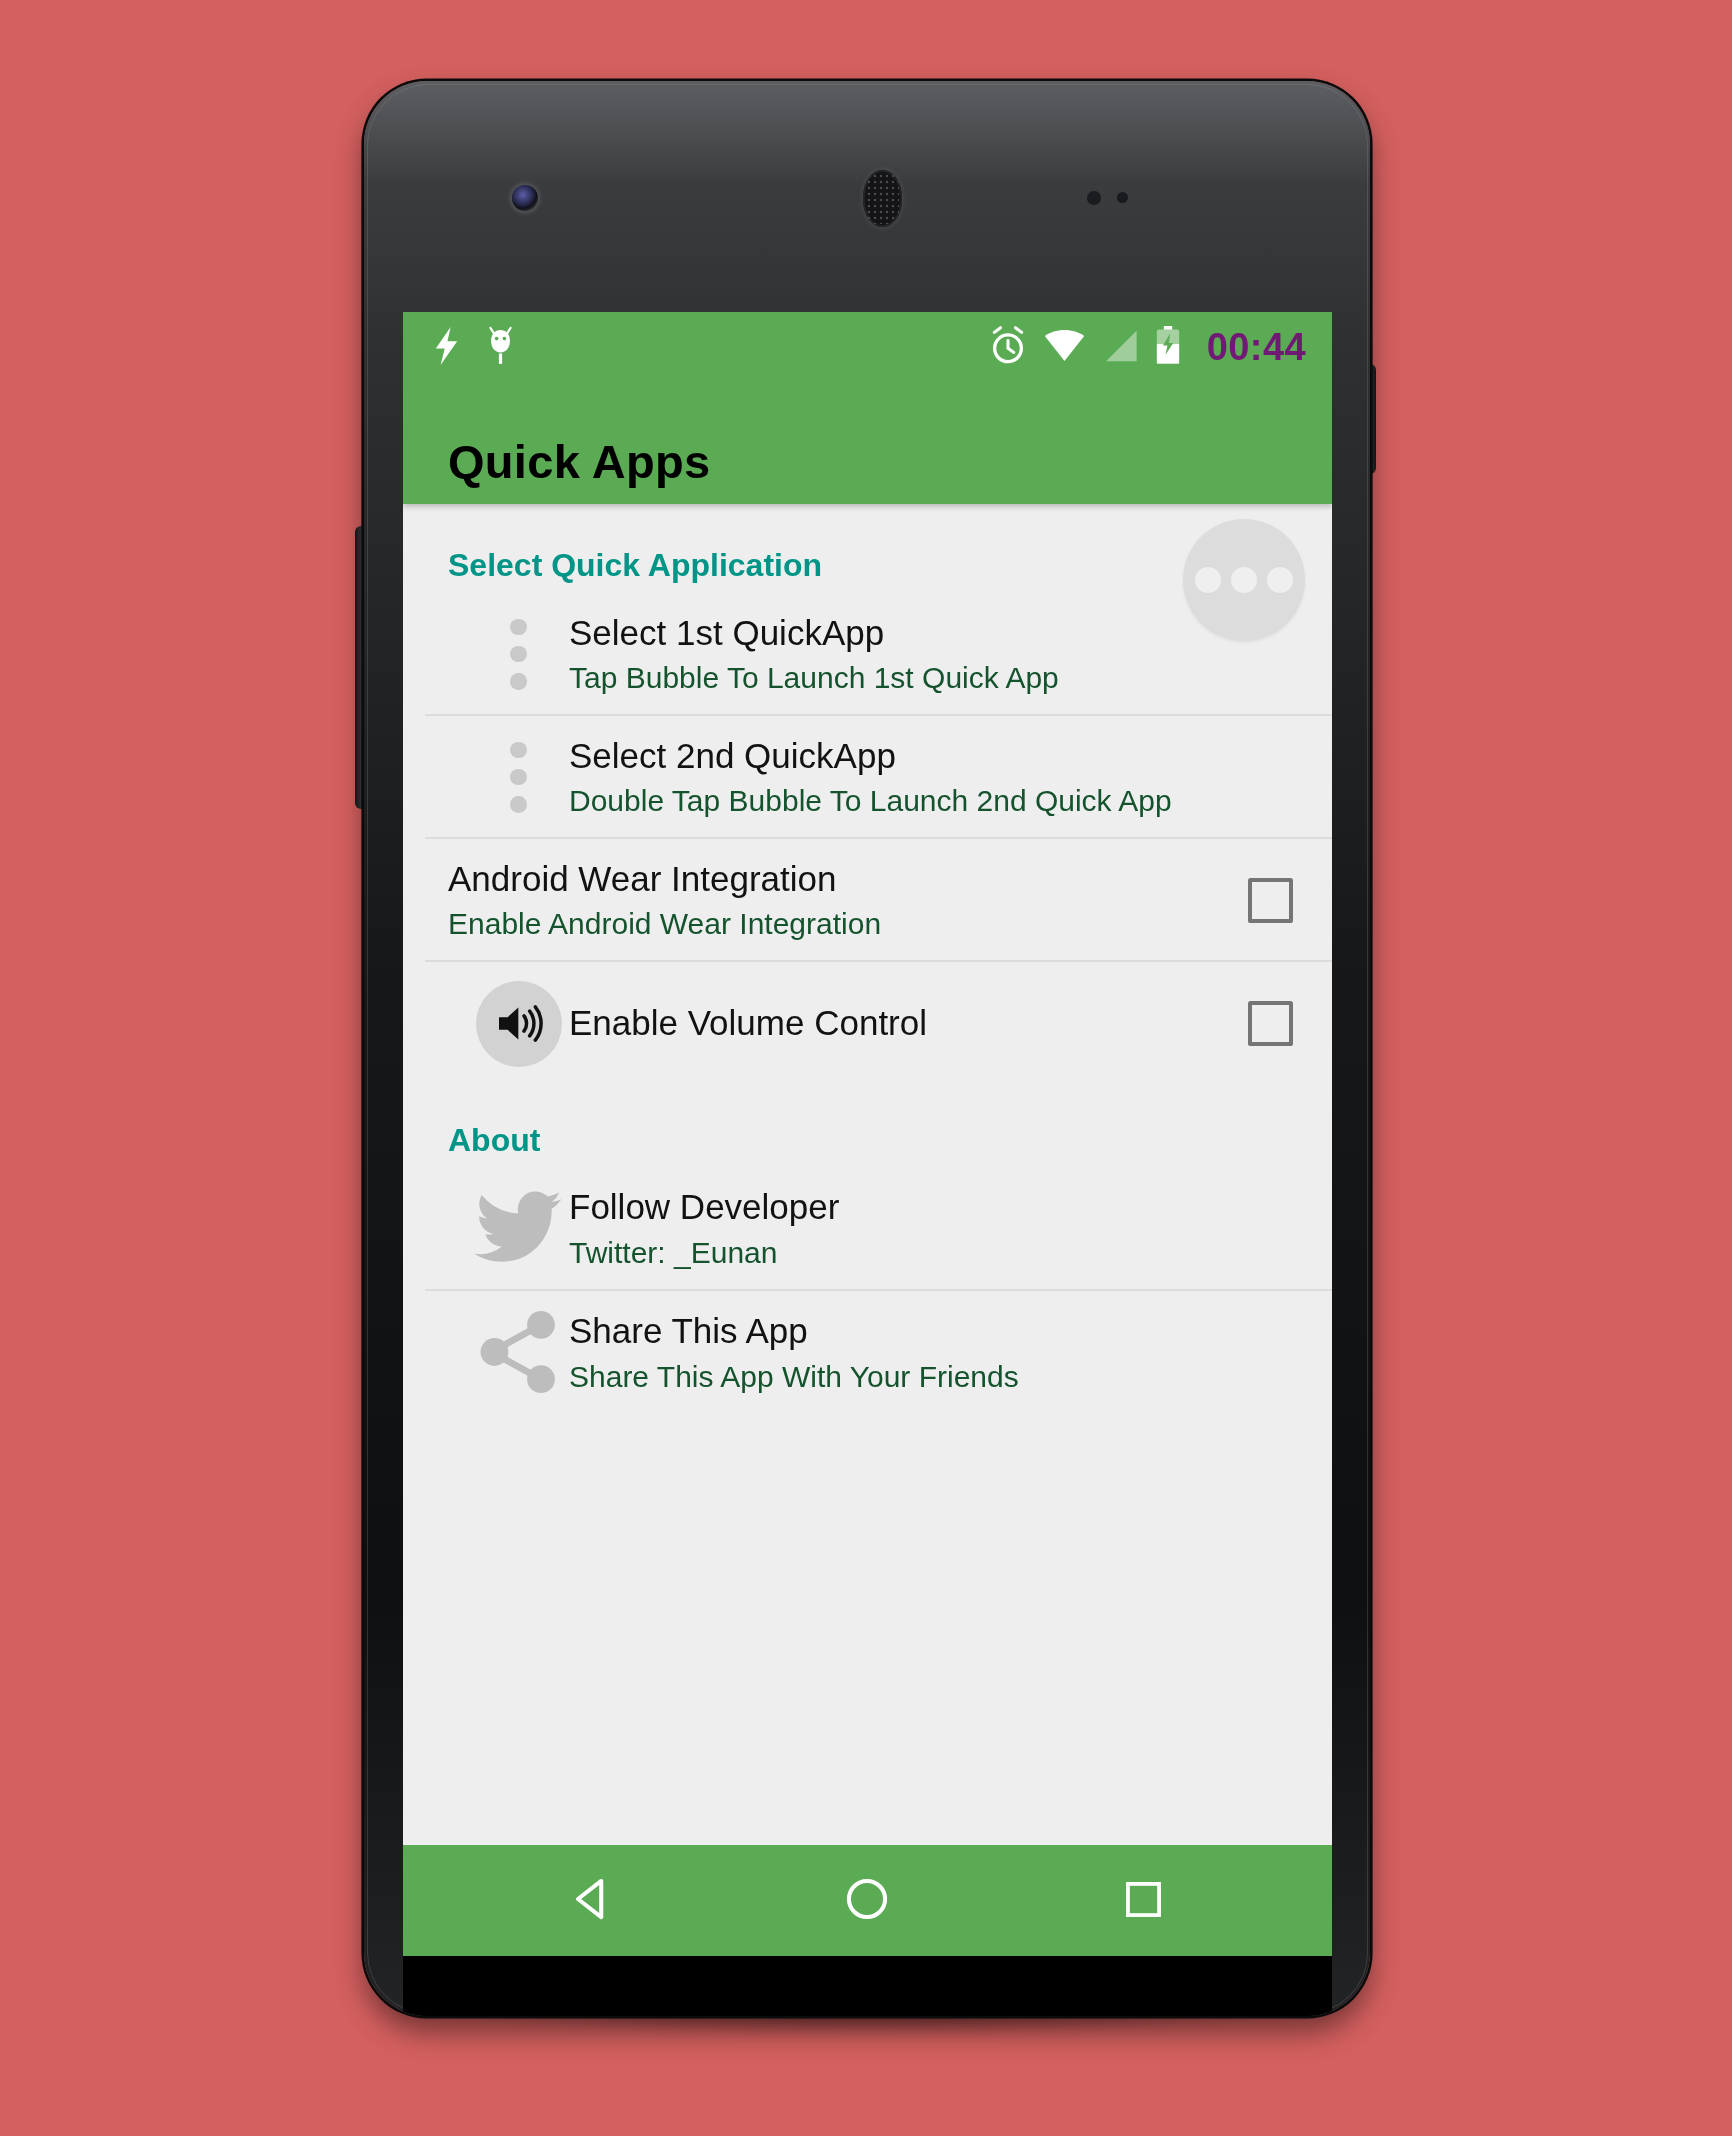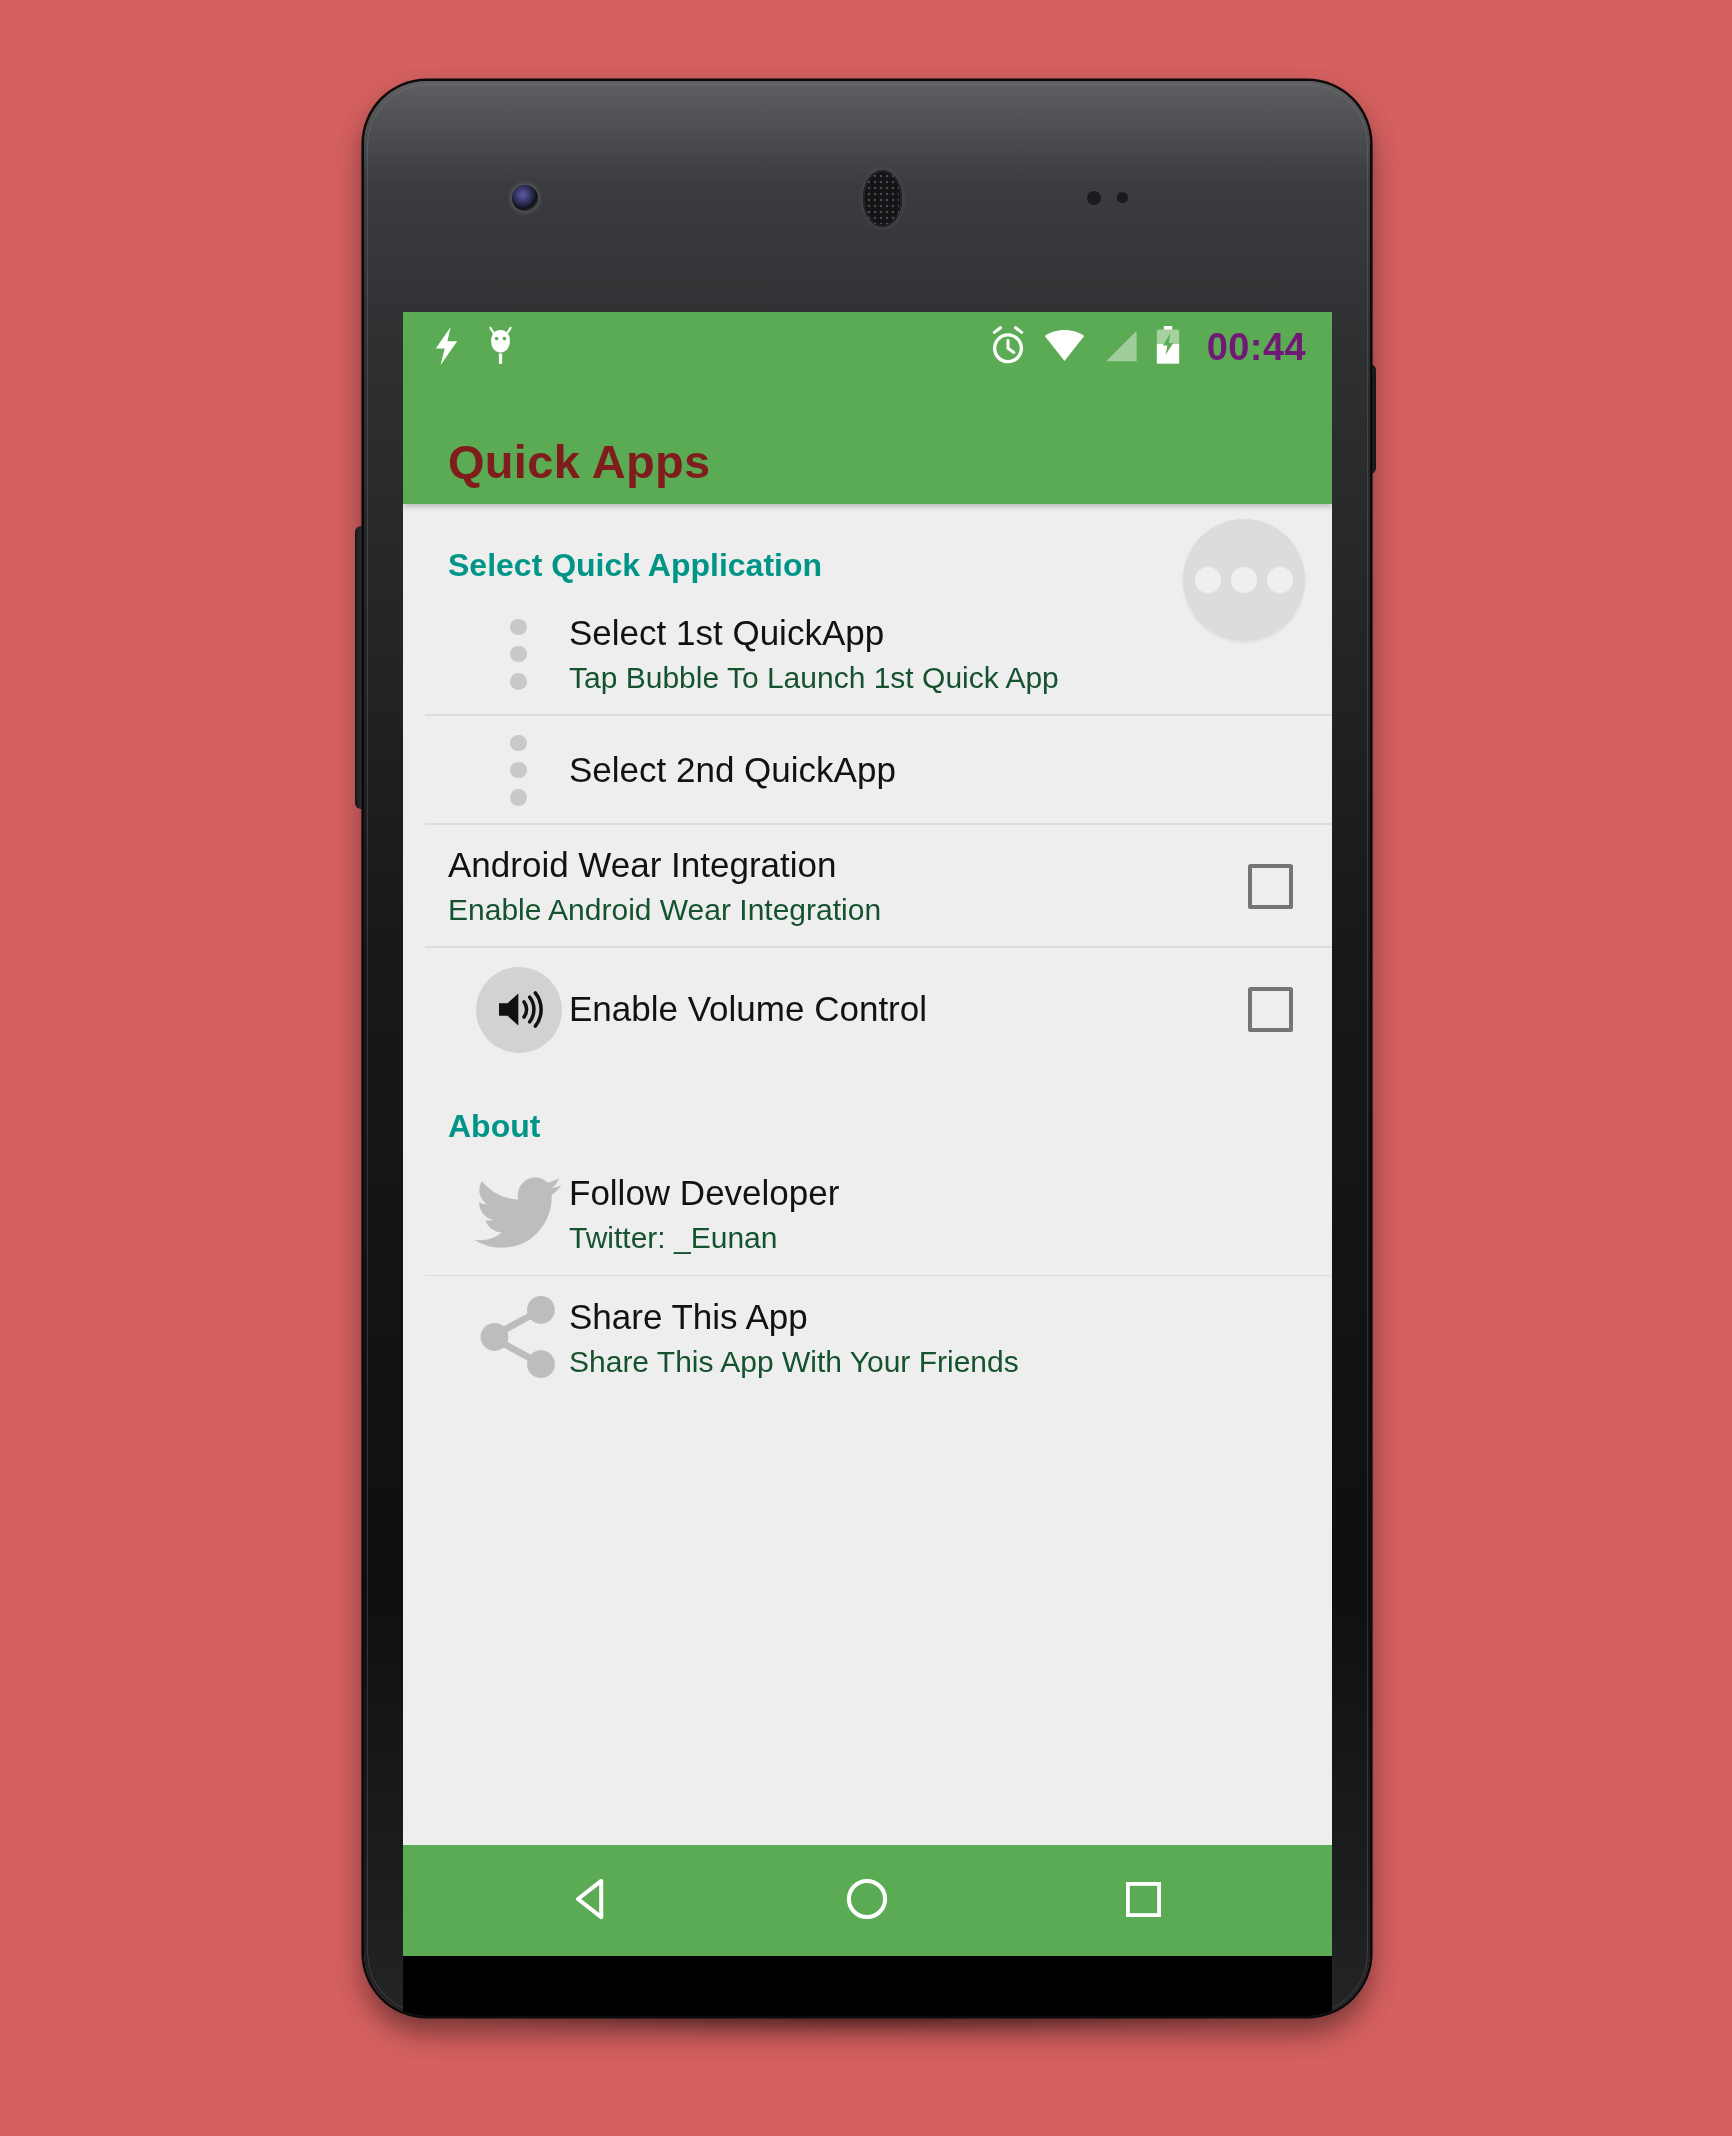--- a/index.html
+++ b/index.html
@@ -102,21 +102,21 @@
   .ico { display:block; }
 
   
   .appbar{
     height:122px; background:#5bab55;
     display:flex; align-items:center;
     padding-left:45px;
     box-shadow: 0 2.6px 5.1px rgba(0,0,0,.20);
     position:relative; z-index:3;
   }
-  .appbar-title{ color:#7f1d1d; font-size:47px; font-weight:bold; letter-spacing:0.3px;margin-top:37px; }
+  .appbar-title{ color:#000000; font-size:47px; font-weight:bold; letter-spacing:0.3px;margin-top:37px; }
 
   
   .content{
     background:#eeeeee;
     height: calc(1644px - 70px - 122px - 111px);
     position:relative;
     overflow:hidden;
     border-radius:14px;
   }
 
@@ -289,20 +289,21 @@
         <div class="row divider">
           <div class="row-icon">
             <span class="dots">
               <i></i>
               <i></i>
               <i></i>
             </span>
           </div>
           <div class="row-text">
             <div class="row-title">Select 2nd QuickApp</div>
+            <div class="row-sub">Double Tap Bubble To Launch 2nd Quick App</div>
           </div>
         </div>
 
         <div class="row divider" style="padding-left:45px;">
           <div class="row-text">
             <div class="row-title">Android Wear Integration</div>
             <div class="row-sub">Enable Android Wear Integration</div>
           </div>
           <div class="row-acc">
             <div class="checkbox"></div>

